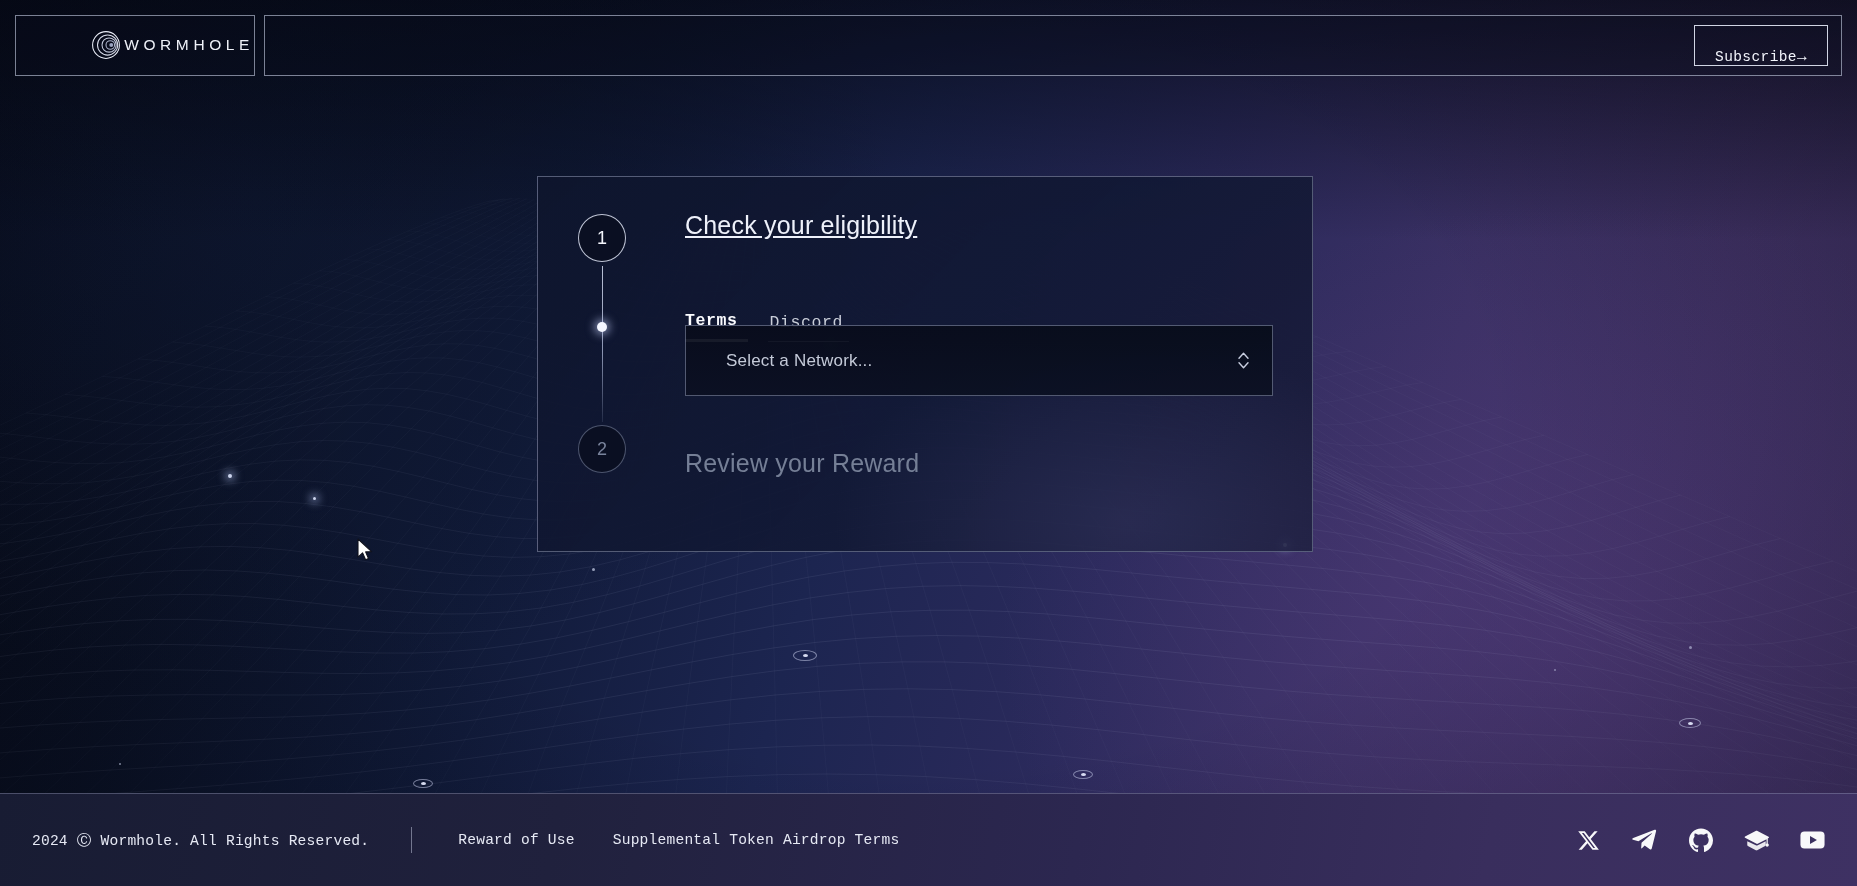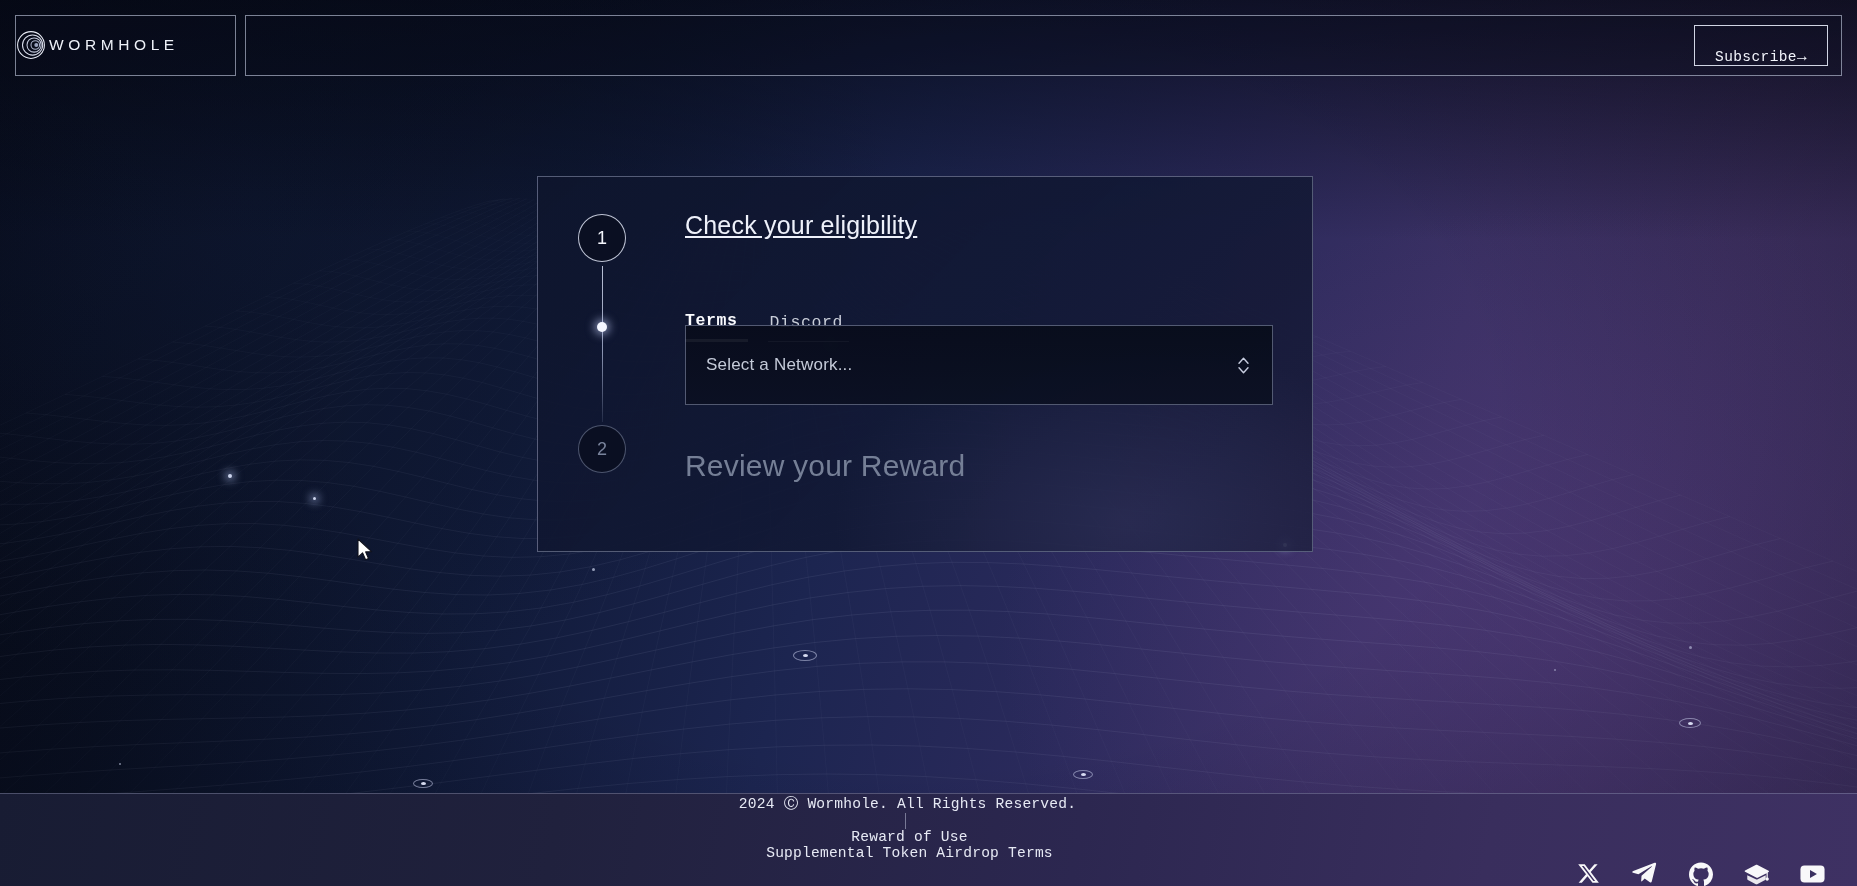--- a/index.html
+++ b/index.html
@@ -102,22 +102,22 @@
     z-index: 20;
   }
   .hdr-box {
     height: 61px;
     border: 1px solid rgba(196,203,225,0.62);
     display: flex;
     align-items: center;
     background: rgba(9,14,30,0.30);
   }
   #logo-box {
-    width: 221px;
-    justify-content: flex-start;
+    width: 240px;
+    justify-content: flex-end;
     gap: 3px;
     flex: 0 0 auto;
   }
   #logo-mark { width: 30px; height: 30px; flex: 0 0 auto; }
   #logo-word {
     color: #eef1f8;
     font-size: 15.5px;
     letter-spacing: 4.6px;
     font-weight: 400;
     white-space: nowrap;
@@ -231,21 +231,21 @@
     color: #eef1fa;
     letter-spacing: 0.2px;
     font-weight: 400;
     white-space: nowrap;
     text-decoration: underline;
   }
   #step2-title {
     position: absolute;
     top: 272px;
     left: 0;
-    font-size: 30px;
+    font-size: 25px;
     color: #757f96;
     letter-spacing: 0.2px;
     font-weight: 400;
     white-space: nowrap;
   }
 
   
   #tabs {
     position: absolute;
     top: 92px;
@@ -278,27 +278,27 @@
     padding-left: 2px;
     margin-top: 44px;
   }
 
   
   #network-select {
     position: absolute;
     top: 148px;
     left: 0;
     width: 588px;
-    height: 80px;
+    height: 71px;
     background: linear-gradient(180deg, rgba(8,12,27,0.94) 0%, rgba(11,16,34,0.94) 100%);
     border: 1px solid rgba(150,160,190,0.52);
     display: flex;
     align-items: center;
     justify-content: space-between;
-    padding: 0 22px 0 20px;
+    padding: 0 22px 0 40px;
     cursor: pointer;
   }
   #network-select-label {
     font-size: 17px;
     color: #c4cad8;
     letter-spacing: 0.2px;
   }
   #network-select-chevrons { width: 13px; height: 21px; flex: 0 0 auto; }
 
   
@@ -307,21 +307,20 @@
     left: 0;
     bottom: 0;
     width: 1857px;
     height: 93px;
     border-top: 1px solid rgba(150,156,186,0.40);
     background: linear-gradient(100deg, #181c33 0%, #20213d 30%, #2c2750 58%, #392e5d 80%, #3e3163 100%);
     display: flex;
     align-items: center;
     padding: 0 32px;
     z-index: 20;
-    flex-direction: column;
   }
   .foot-txt {
     font-family: "Liberation Mono", monospace;
     font-size: 14.6px;
     color: #e6e9f4;
     letter-spacing: 0.2px;
     white-space: nowrap;
   }
   #copyright { margin-right: 42px; }
   #foot-divider {

